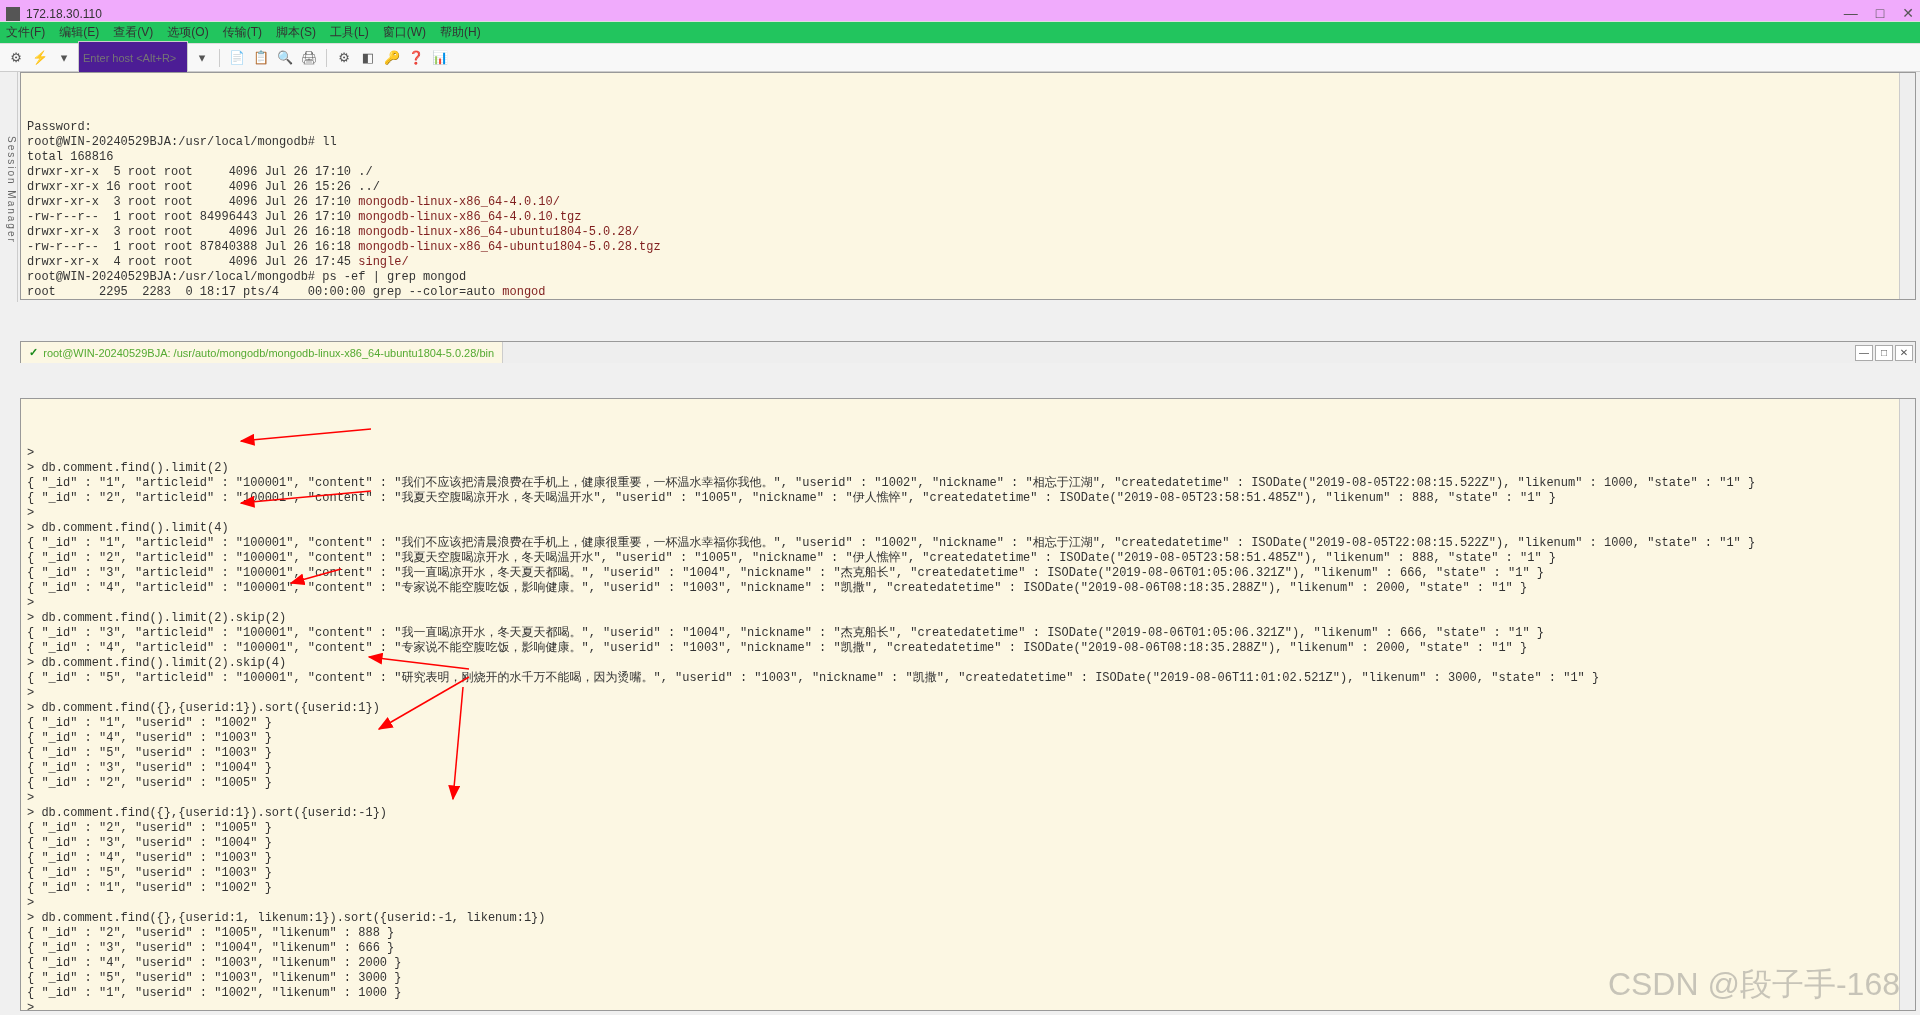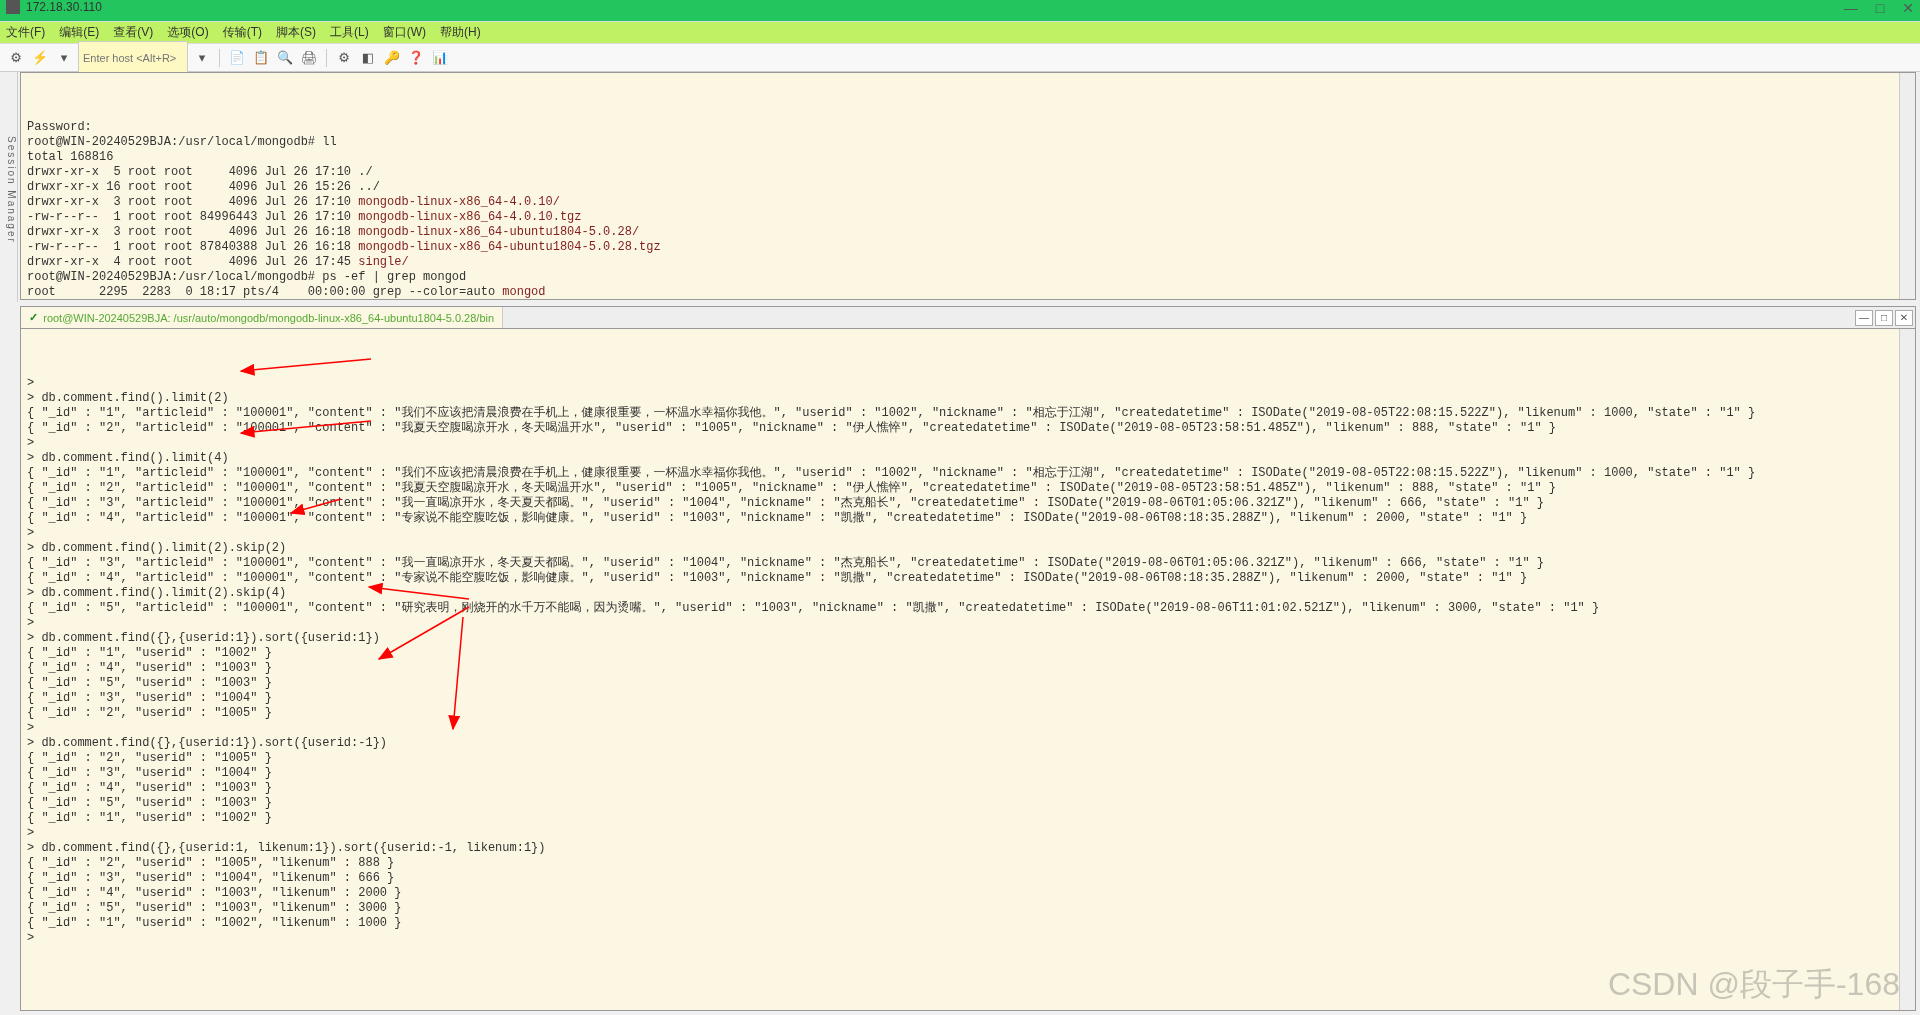--- a/index.html
+++ b/index.html
@@ -1,28 +1,28 @@
 <!DOCTYPE html>
 <html><head>
 <meta charset="utf-8">
 <style>
 * { margin: 0; padding: 0; box-sizing: border-box; }
 body { font-family: "Microsoft YaHei", Tahoma, sans-serif; font-size: 12px; background: #f0f0f0; width: 1920px; height: 1015px; overflow: hidden; position: relative; }
-.titlebar { height: 22px; background: #22c55e; display: flex; align-items: flex-start; padding: 0 6px; border-bottom: 1px solid #ddd; }
+.titlebar { height: 22px; background: #f0abfc; display: flex; align-items: flex-end; padding: 0 6px; border-bottom: 1px solid #ddd; }
 .titlebar .icon { width: 14px; height: 14px; background: #555; margin-right: 6px; }
 .titlebar .title { flex: 1; color: #333; }
 .titlebar .winbtns { display: flex; gap: 18px; color: #555; font-size: 14px; }
-.menubar { height: 22px; background: #bef264; display: flex; align-items: center; padding: 0 6px; gap: 14px; border-bottom: 1px solid #ddd; color: #333; }
+.menubar { height: 22px; background: #22c55e; display: flex; align-items: center; padding: 0 6px; gap: 14px; border-bottom: 1px solid #ddd; color: #333; }
 .menubar span { cursor: default; }
 .toolbar { height: 28px; background: #f8f8f8; display: flex; align-items: center; padding: 0 6px; gap: 4px; border-bottom: 1px solid #ccc; }
 .tbtn { width: 20px; height: 20px; display: flex; align-items: center; justify-content: center; color: #555; cursor: pointer; font-size: 13px; }
 .tsep { width: 1px; height: 18px; background: #ccc; margin: 0 3px; }
-.hostfield { width: 110px; height: 20px; border: 1px solid #ccc; background: #fef9c3; font-size: 11px; padding: 16px 4px; color: #888; }
+.hostfield { width: 110px; height: 20px; border: 1px solid #ccc; background: #4c1d95; font-size: 11px; padding: 16px 4px; color: #888; }
 .sessiontab { position: absolute; left: 0; top: 72px; width: 18px; height: 230px; background: #f0f0f0; border-right: 1px solid #ccc; writing-mode: vertical-rl; text-orientation: mixed; font-size: 10px; color: #666; padding-top: 6px; text-align: center; letter-spacing: 2px; }
-.panes { position: absolute; left: 20px; right: 4px; top: 72px; bottom: 4px; display: flex; flex-direction: column; }
+.panes { position: absolute; left: 20px; right: 4px; top: 72px; bottom: 4px; display: flex; flex-direction: column; gap: 35px; }
 .term { background: #fcf7e3; border: 1px solid #999; font-family: Consolas, "Courier New", monospace; font-size: 12px; line-height: 15px; padding: 2px 6px; overflow: hidden; white-space: pre; color: #333; }
 .term .hl { color: #7f1d1d; }
 .term.top { height: 228px; margin-bottom: 6px; position: relative; }
 .term.top .scrolltrack { position: absolute; right: 0; top: 0; bottom: 0; width: 16px; background: #eee; border-left: 1px solid #ccc;}
 .tabbar { height: 22px; display: flex; align-items: center; background: #eee; border: 1px solid #999; border-bottom: none; }
 .tabbar .tab { display: flex; align-items: center; height: 100%; padding: 0 8px; background: #fcf7e3; border-right: 1px solid #ccc; gap: 5px; font-size: 11px; color: #5a3; }
 .tabbar .tab .chk { color: #1a8a1a; font-weight: bold; }
 .tabbar .spacer { flex: 1; }
 .tabbar .wbtns { display: flex; gap: 2px; padding-right: 2px;}
 .tabbar .wb { width: 18px; height: 16px; border: 1px solid #aaa; background: #fff; display: flex; align-items: center; justify-content: center; font-size: 10px; color: #555; }

